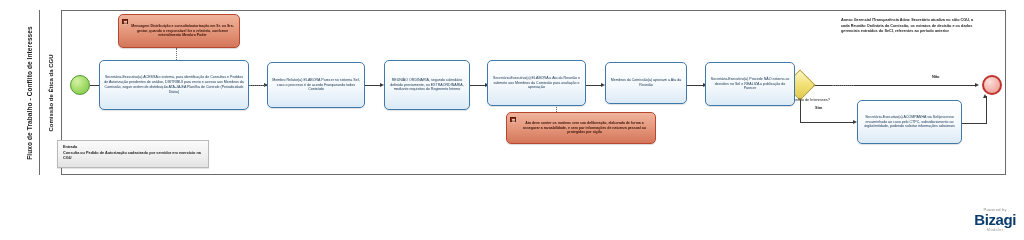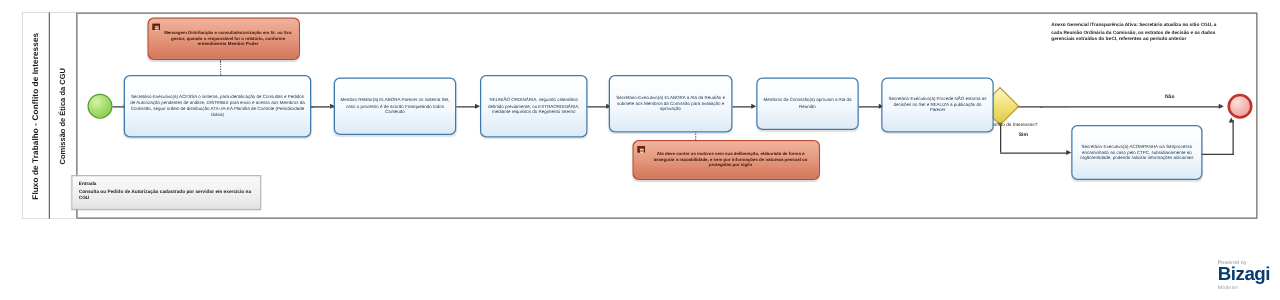--- a/index.html
+++ b/index.html
@@ -61,21 +61,21 @@
   .arr-r{border-top:2.6px solid transparent;border-bottom:2.6px solid transparent;border-left:4.4px solid #3a3a3a;}
   .arr-u{border-left:2.6px solid transparent;border-right:2.6px solid transparent;border-bottom:4.4px solid #3a3a3a;}
 
   .assoc{position:absolute;border-top:1px dotted #6d6d6d;}
   .assoc-v{position:absolute;border-left:1px dotted #6d6d6d;}
 
   .flow-label{position:absolute;font-size:4px;color:#1c1c1c;font-weight:bold;white-space:nowrap;}
   .gw-label{position:absolute;font-size:3.8px;color:#1c1c1c;text-align:center;line-height:1.3;white-space:nowrap;}
 
   
-  .logo{position:absolute;right:8px;bottom:4px;text-align:left;}
+  .logo{position:absolute;right:8px;bottom:4px;text-align:center;}
   .logo-top{font-size:4px;color:#8a8a8a;letter-spacing:.2px;}
   .logo-main{font-size:15px;font-weight:bold;color:#0a3c6e;letter-spacing:-.4px;line-height:1;}
   .logo-sub{font-size:4px;color:#9a9a9a;letter-spacing:.3px;}
 </style>
 </head>
 <body>
 
 <div id="canvas">
 
   <div class="pool"></div>

